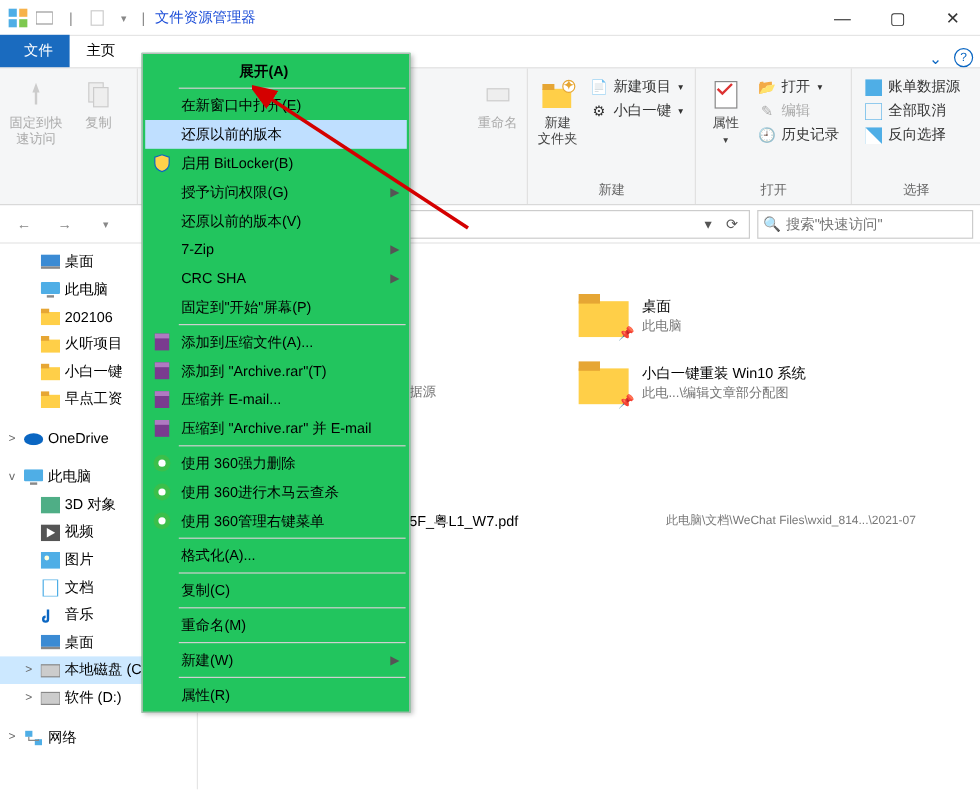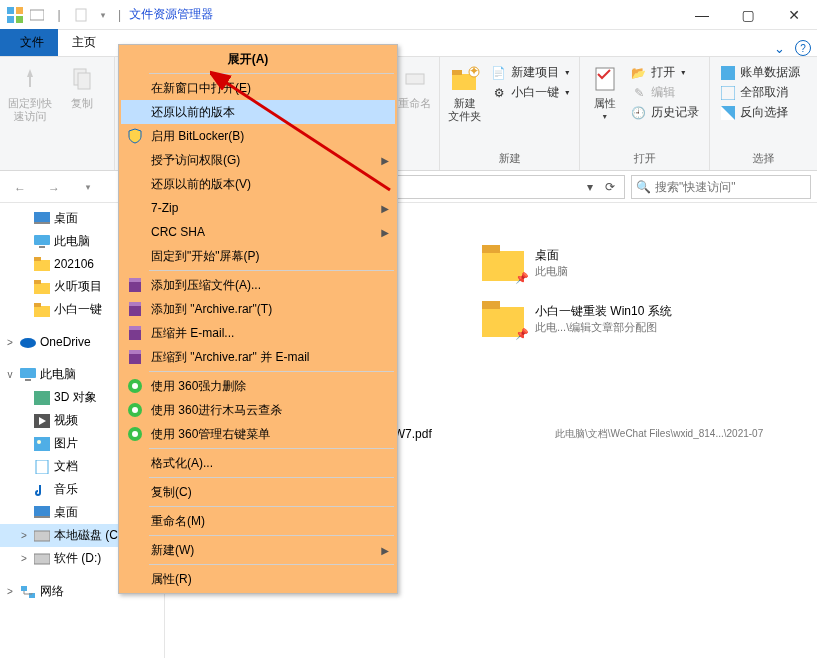--- a/index.html
+++ b/index.html
@@ -10,21 +10,21 @@
 .titlebar .qat { display:flex; align-items:center; padding-left:6px; gap:4px; }
 .titlebar .qat .ic { width:18px; height:18px; display:flex; align-items:center; justify-content:center; }
 .titlebar .title { margin-left:6px; color:#1d4ed8; }
 .titlebar .sep { color:#888; margin:0 2px 0 6px; }
 .titlebar .winbtns { margin-left:auto; display:flex; }
 .titlebar .winbtns div { width:46px; height:30px; display:flex; align-items:center; justify-content:center; font-size:14px; color:#333; }
 
 
 .tabs { height:26px; display:flex; align-items:flex-end; background:#fff; }
 .tab { padding:5px 14px; font-size:12px; color:#000; }
-.tab.file { background:#1a6bbf; color:#000000;padding-left:20px; }
+.tab.file { background:#1a6bbf; color:#ffffff;padding-left:20px; }
 .tabs .help { margin-left:auto; display:flex; align-items:center; gap:10px; padding-right:6px; color:#0a66c2; }
 .tabs .help span.dn { font-size:13px; }
 
 
 .ribbon { height:115px; background:#f5f6f7; border-top:1px solid #e1e1e1; border-bottom:1px solid #d9d9d9; display:flex; }
 .rgrp { display:flex; flex-direction:column; padding:2px 6px; border-right:1px solid #e1e1e1; }
 .rgrp .body { flex:1; display:flex; align-items:flex-start; gap:4px; padding-top:4px; }
 .rgrp .lbl { text-align:center; color:#666; font-size:11px; padding:2px 0; }
 .bigbtn { width:48px; display:flex; flex-direction:column; align-items:center; gap:2px; color:#444; }
 .bigbtn .ic { width:32px; height:32px; display:flex; align-items:center; justify-content:center; }
@@ -58,21 +58,21 @@
 .tile { width:260px; display:flex; align-items:center; gap:8px; padding:2px; }
 .tile .ic { width:48px; height:40px; display:flex; align-items:center; justify-content:center; position:relative; }
 .tile .txt .t1 { color:#000; }
 .tile .txt .t2 { color:#777; font-size:11px; }
 .filerow { display:flex; align-items:center; gap:6px; padding:2px 0; }
 .filerow .ic { width:24px; height:24px; display:flex; align-items:center; justify-content:center; }
 .filerow .n { flex:1; }
 .filerow .p { color:#777; font-size:10px; width:250px; text-align:left; }
 
 
-.cmenu { position:absolute; left:118px; top:44px; width:280px; background:#fdba74; border:1px solid #bcbcbc; box-shadow:2px 2px 4px rgba(0,0,0,.25); padding:2px; z-index:100; }
+.cmenu { position:absolute; left:118px; top:44px; width:224px; background:#22c55e; border:1px solid #bcbcbc; box-shadow:2px 2px 4px rgba(0,0,0,.25); padding:2px; z-index:100; }
 .cmenu .mi { display:flex; align-items:center; height:24px; padding:0 20px 0 30px; position:relative; color:#000; }
 .cmenu .mi.bold { font-weight:600; text-align:center; justify-content:center; padding-left:0; }
 .cmenu .mi.hov { background:#bfdfff; }
 .cmenu .mi .ic { position:absolute; left:4px; width:20px; height:20px; display:flex; align-items:center; justify-content:center; }
 .cmenu .mi .arr { position:absolute; right:6px; color:#555; font-size:10px; }
 .cmenu hr { border:0; border-top:1px solid #d0d0d0; margin:2px 1px 2px 28px; }
 
 
 .arrowwrap { position:absolute; left:210px; top:70px; width:190px; height:130px; z-index:200; pointer-events:none; }
 
@@ -317,20 +317,30 @@
       <div class="tnode ind1">
         <span class="exp"></span>
         <span class="ic">
           <svg width="16" height="14">
             <rect y="3" width="16" height="11" fill="#ffcf48"></rect>
             <rect width="7" height="4" fill="#e6a634"></rect>
           </svg>
         </span>
         <span>小白一键</span>
       </div>
+      <div class="tnode ind1">
+        <span class="exp"></span>
+        <span class="ic">
+          <svg width="16" height="14">
+            <rect y="3" width="16" height="11" fill="#ffcf48"></rect>
+            <rect width="7" height="4" fill="#e6a634"></rect>
+          </svg>
+        </span>
+        <span>早点工资</span>
+      </div>
       <div style="height: 10px;"></div>
       <div class="tnode ind0">
         <span class="exp">&gt;</span>
         <span class="ic">
           <svg width="16" height="12">
             <ellipse cx="8" cy="7" rx="8" ry="5" fill="#0a66c2"></ellipse>
           </svg>
         </span>
         <span>OneDrive</span>
       </div>

